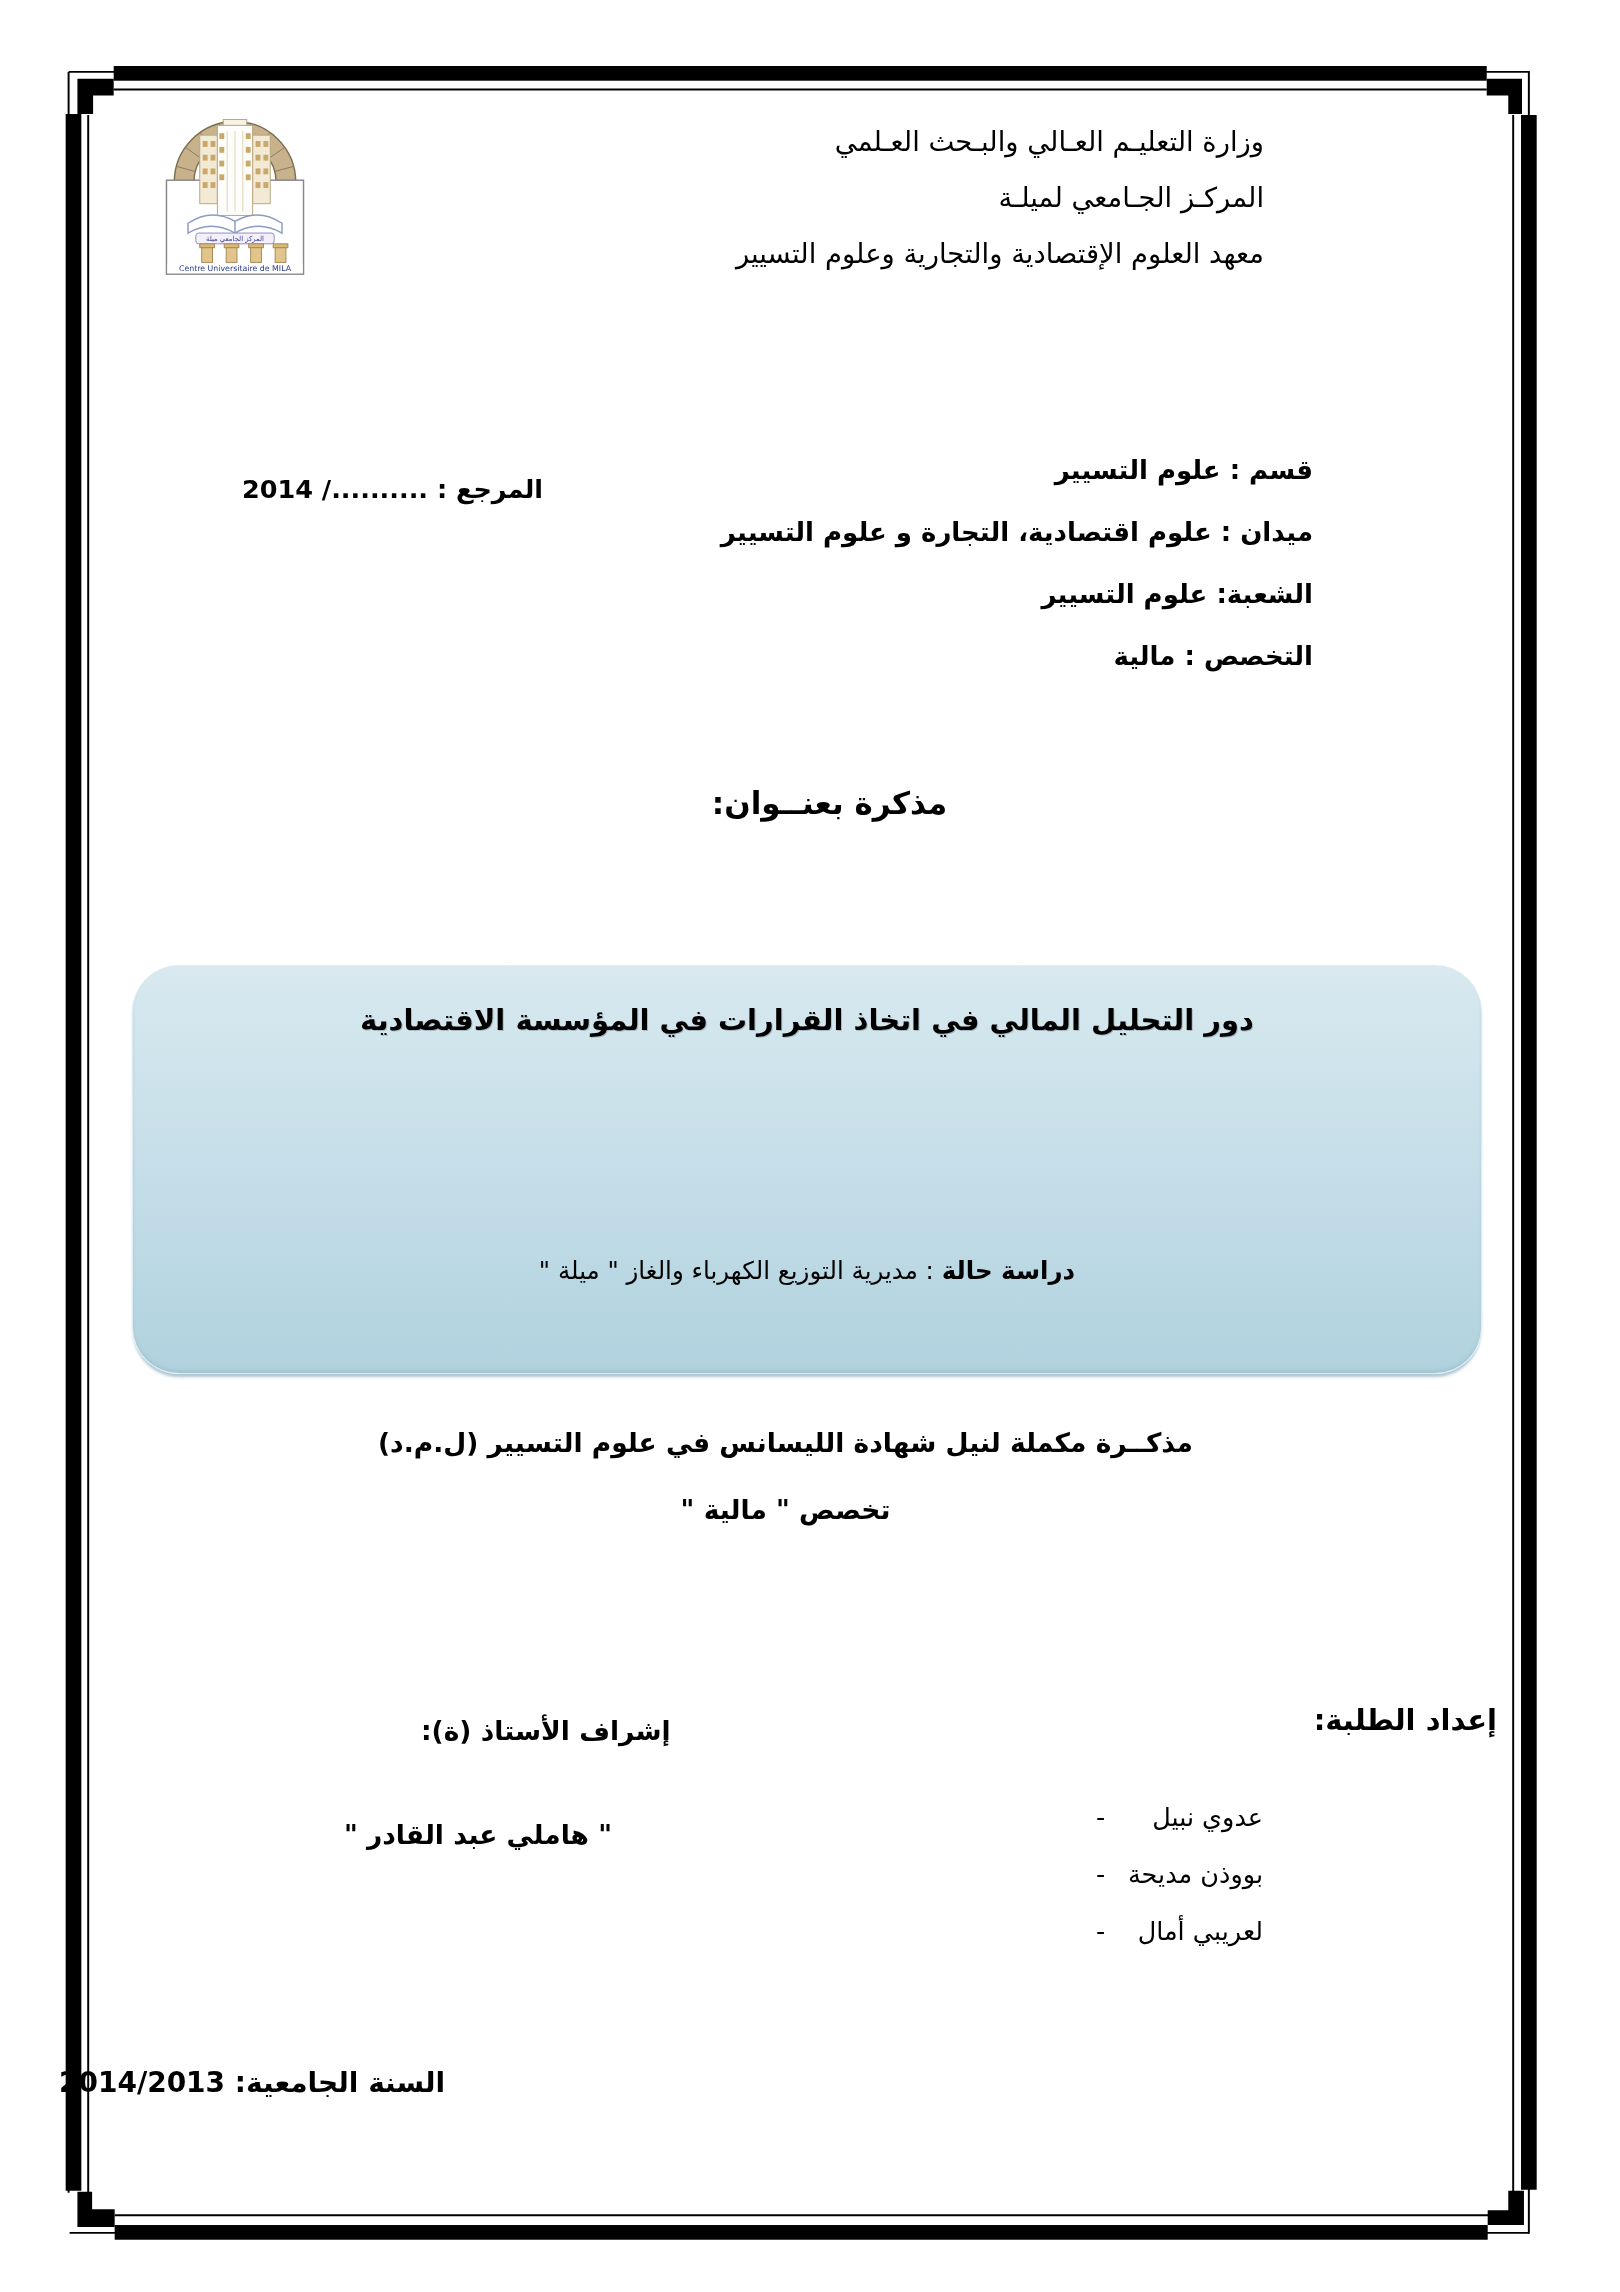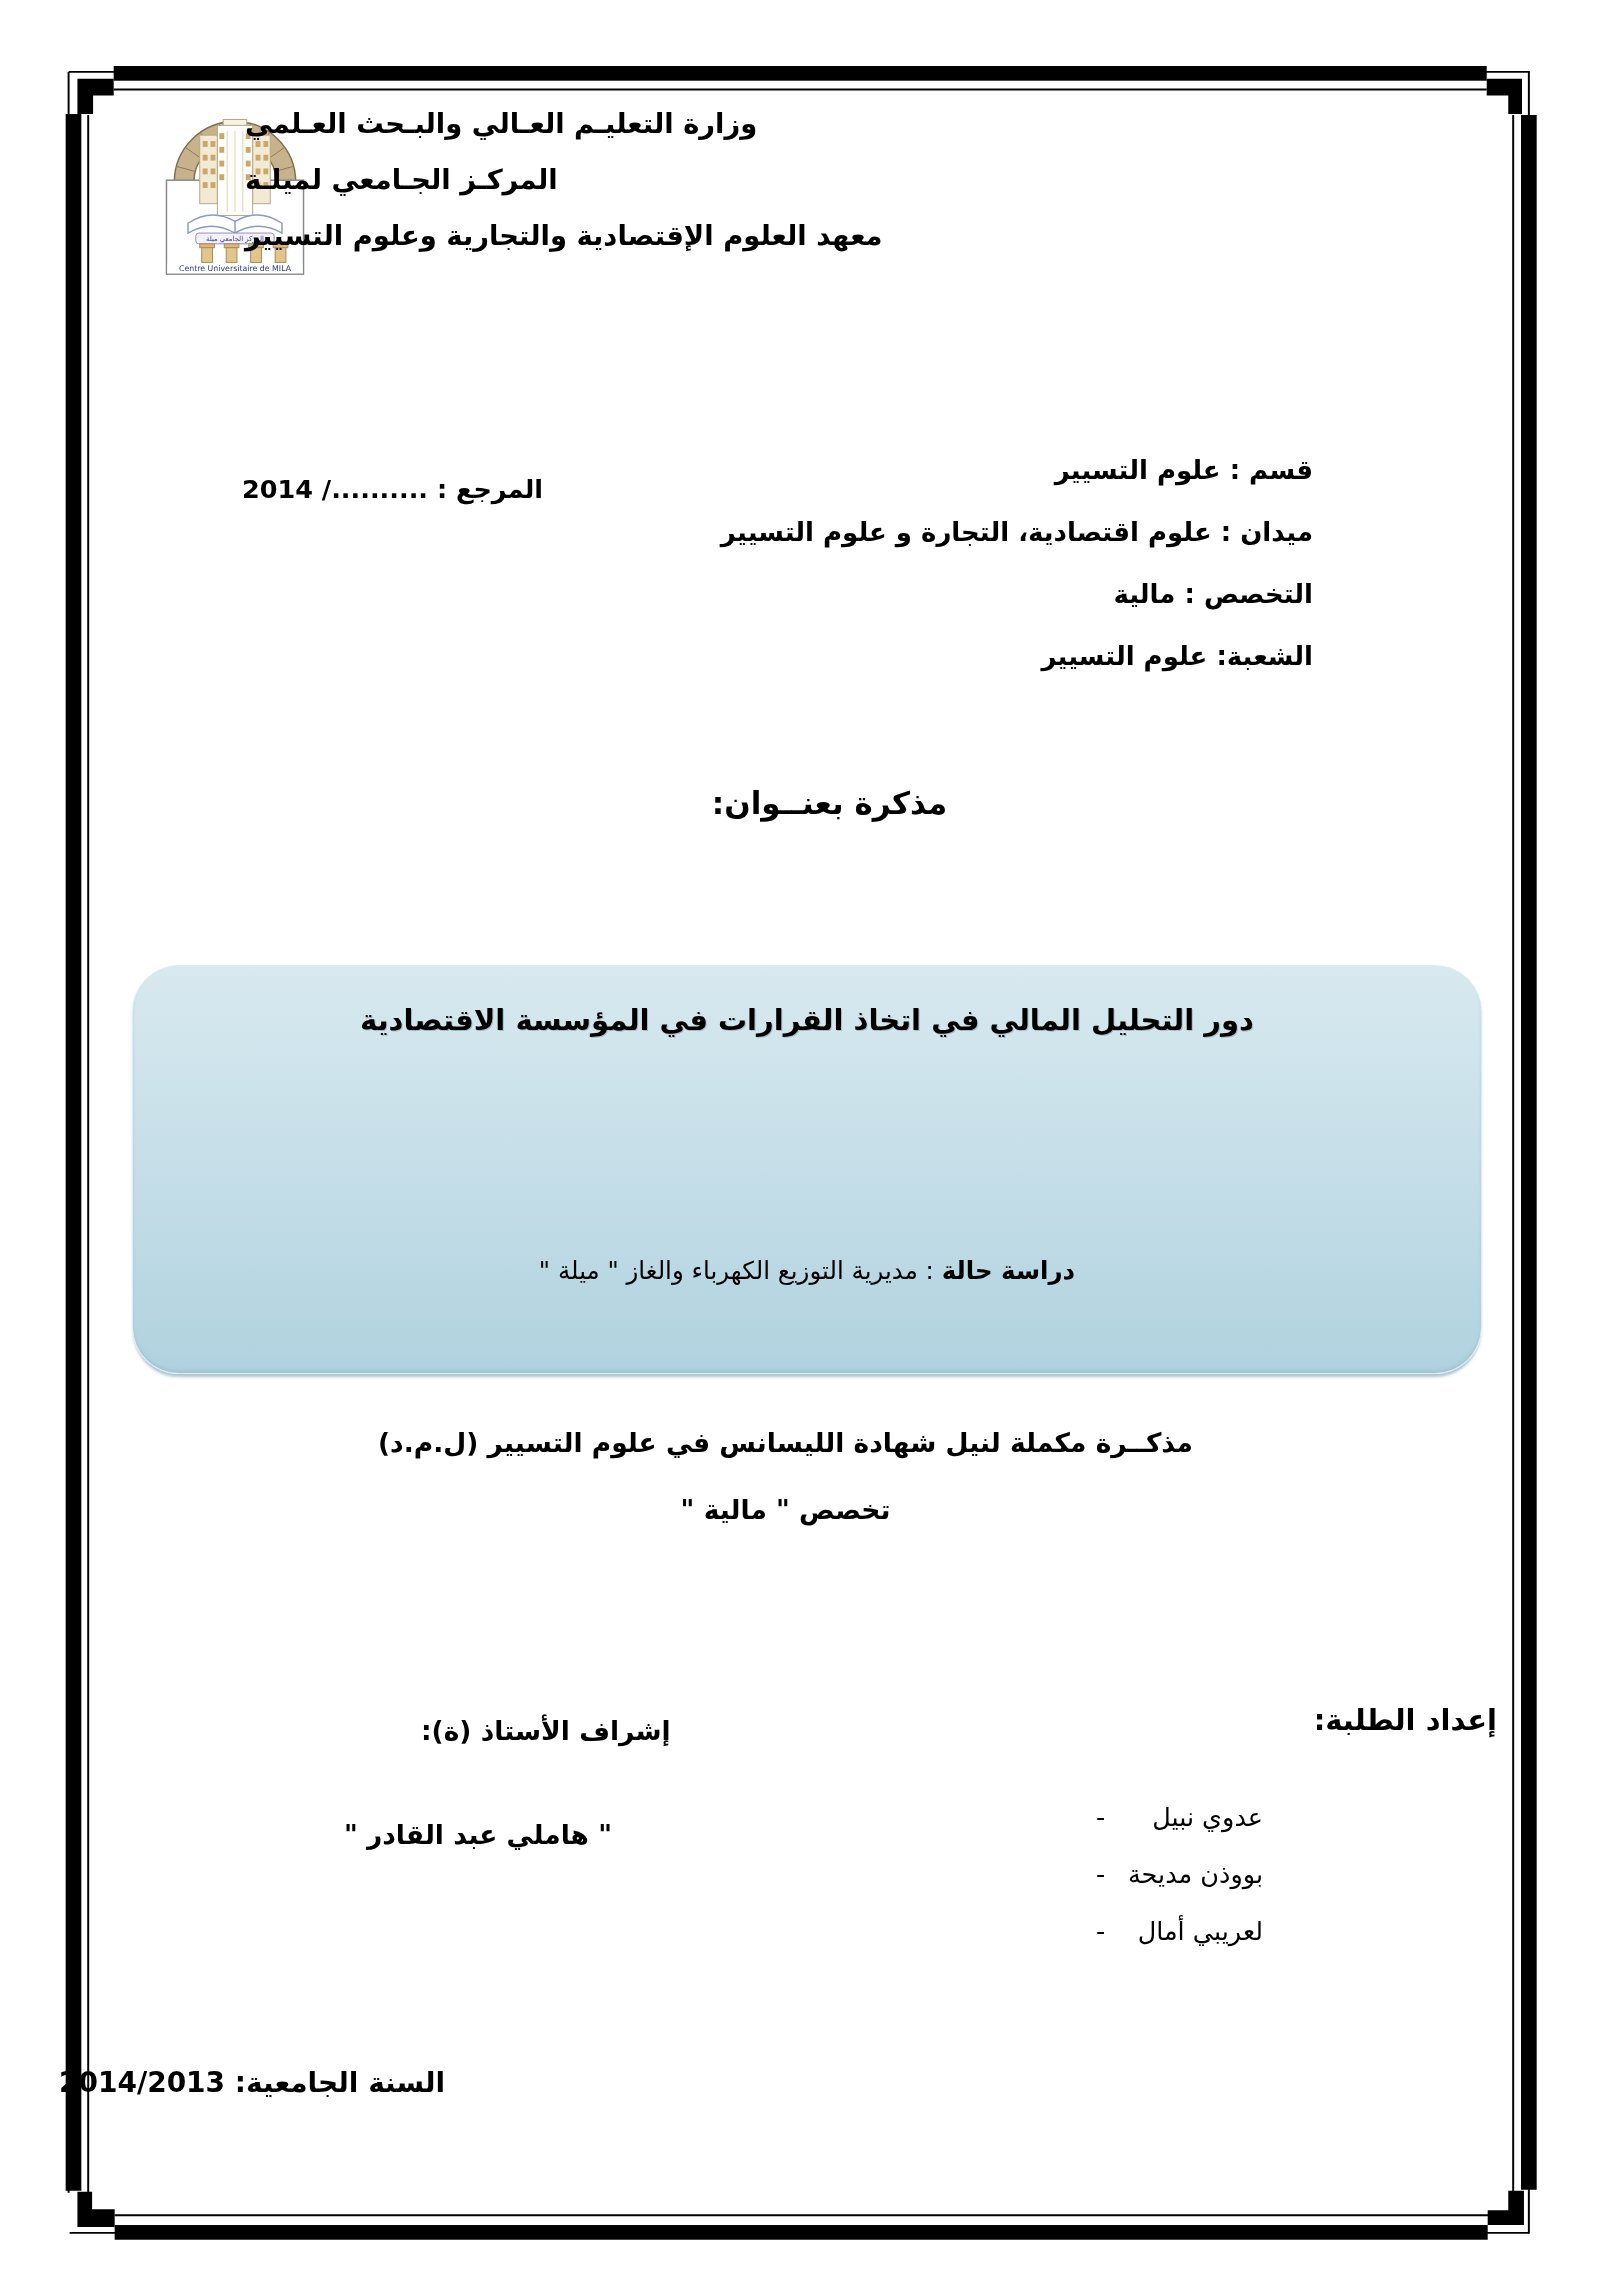--- a/index.html
+++ b/index.html
@@ -9,22 +9,22 @@
     background:#ffffff;
     font-family:"DejaVu Sans",sans-serif;
     color:#000;
     overflow:hidden;
   }
   .abs{position:absolute;}
   .b{font-weight:bold;}
 
   
   .header-block{
-    top:96px;left:245px;width:1019px;
-    text-align:left;font-size:27.4px;font-weight:bold;
+    top:114px;left:245px;width:1019px;
+    text-align:right;font-size:27.4px;font-weight:normal;
     line-height:56px;direction:rtl;
   }
 
   
   .details-block{
     top:439px;right:307px;
     text-align:right;direction:rtl;
     font-size:26px;font-weight:bold;line-height:62px;
   }
 
@@ -197,22 +197,22 @@
 
   <div class="abs header-block">
     <div>وزارة التعليـم العـالي والبـحث العـلمي</div>
     <div>المركـز الجـامعي لميلـة</div>
     <div>معهد العلوم الإقتصادية والتجارية وعلوم التسيير</div>
   </div>
 
   <div class="abs details-block">
     <div>قسم : علوم التسيير</div>
     <div>ميدان : علوم اقتصادية، التجارة و علوم التسيير</div>
+    <div>الشعبة: علوم التسيير</div>
     <div>التخصص : مالية</div>
-    <div>الشعبة: علوم التسيير</div>
   </div>
 
   <div class="abs reference-line">المرجع  :  ........../ 2014</div>
 
   <div class="abs memo-label">مذكرة بعنــوان:</div>
 
   <div class="abs title-box">
     <div class="abs case-study-line">
       <span class="b">دراسة حالة</span><span> : مديرية التوزيع الكهرباء والغاز " ميلة "</span>
     </div>

